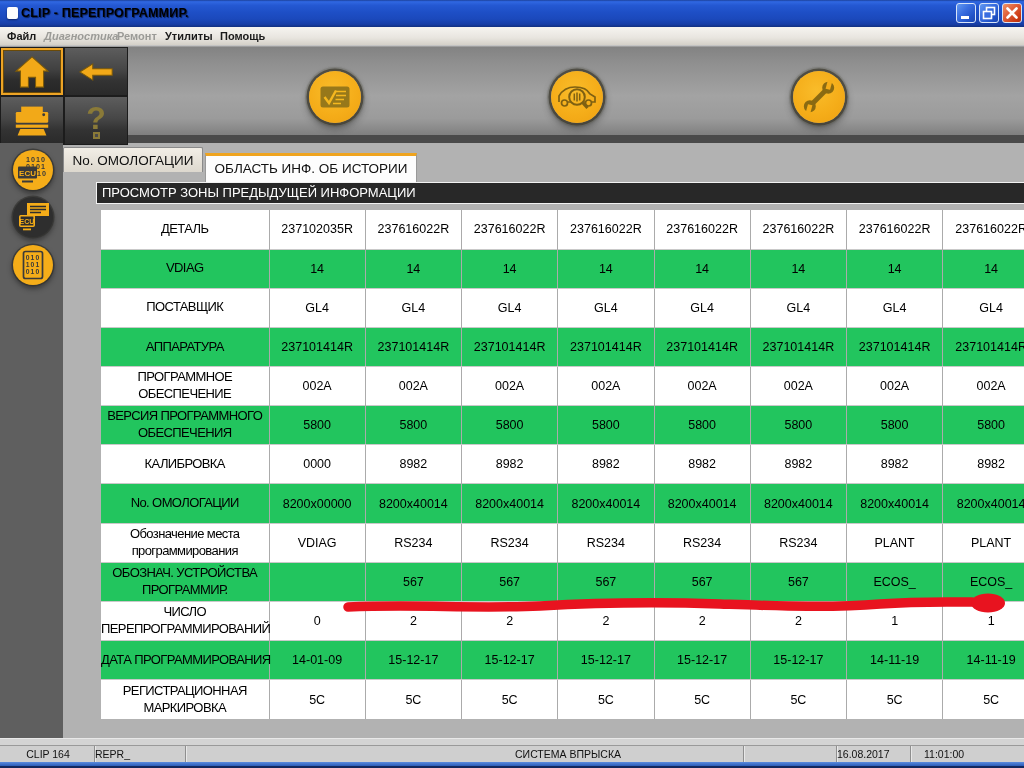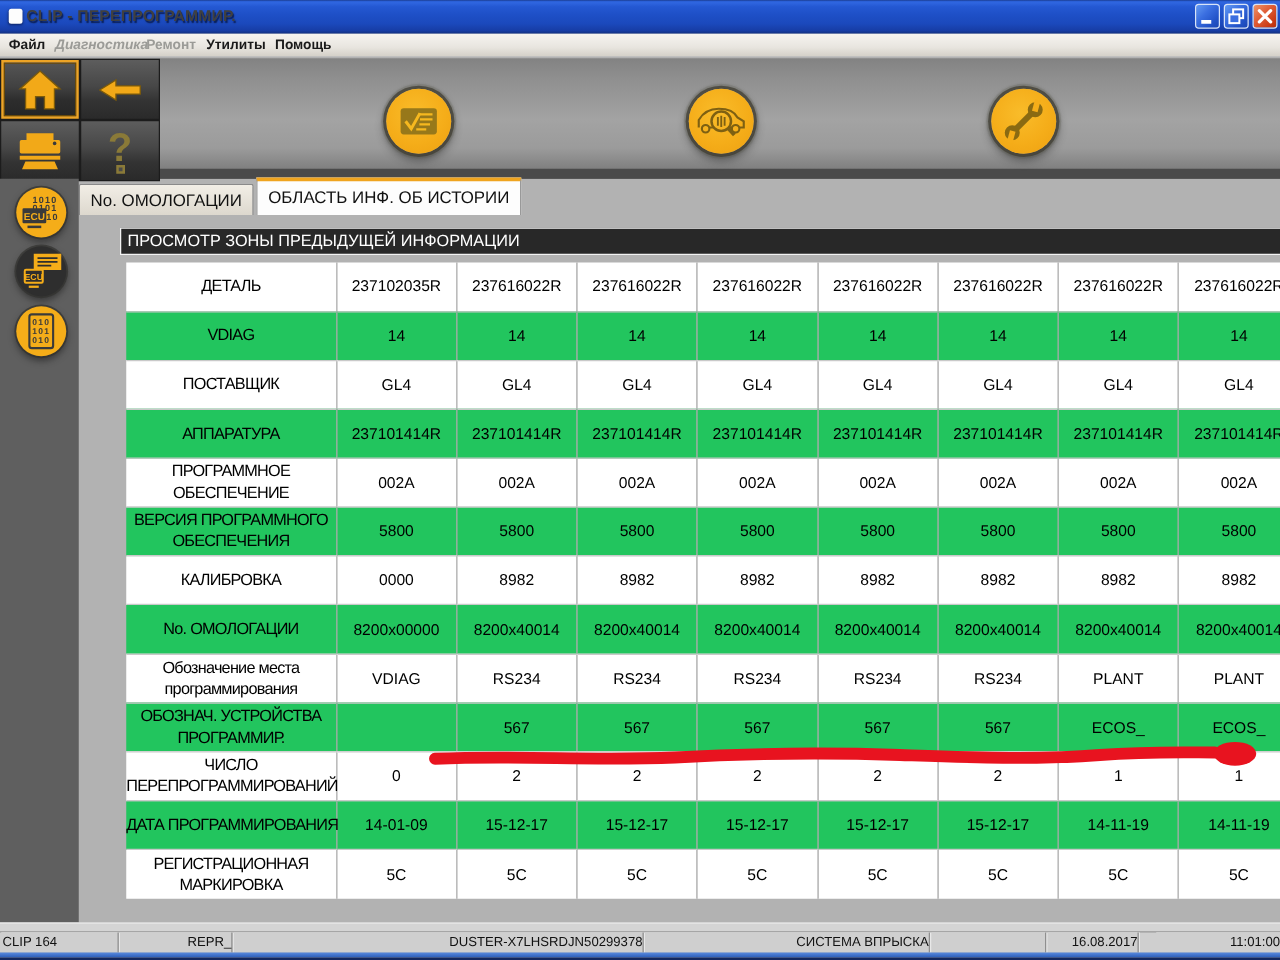--- a/index.html
+++ b/index.html
@@ -4,21 +4,21 @@
 <style>
 * { margin:0; padding:0; box-sizing:border-box; }
 html,body { width:1024px; height:768px; overflow:hidden; }
 body { font-family:"Liberation Sans", sans-serif; position:relative; background:#b2b2b2; }
 .abs { position:absolute; }
 
 
 #titlebar { left:0; top:0; width:1024px; height:27px;
   background:linear-gradient(to bottom,#1b3c8e 0%,#2a5fd6 4%,#2f66e0 8%,#2458d2 20%,#1e4fc6 45%,#1b49bc 70%,#173da6 90%,#12307f 100%); }
 #titleicon { left:7px; top:7px; width:11px; height:12px; background:#fdfdfd; border-radius:2px; box-shadow:0 1px 2px rgba(0,0,20,.5); }
-#titletext { left:21px; top:6px; font-size:12.5px; font-weight:bold; color:#404040; text-shadow:1px 1px 1px #0a1e55; letter-spacing:.2px; }
+#titletext { left:21px; top:6px; font-size:12.5px; font-weight:bold; color:#000000; text-shadow:1px 1px 1px #0a1e55; letter-spacing:.2px; }
 .winbtn { top:3px; width:20px; height:20px; border-radius:3px; border:1px solid #d8e4f8;
   background:linear-gradient(135deg,#639af2 0%,#3a6ee0 40%,#2253c8 75%,#1a46b2 100%); }
 #btnmin { left:956px; } #btnmax { left:979px; }
 #btnclose { left:1002px; background:linear-gradient(135deg,#ee9468 0%,#e0603a 40%,#ca3a14 80%,#b03010 100%); }
 
 
 #menubar { left:0; top:27px; width:1024px; height:18px;
   background:linear-gradient(to bottom,#f6f4f0 0%,#e8e5df 60%,#d4d0c8 100%); }
 .mi { top:30px; font-size:11px; font-weight:bold; color:#1a1a1a; }
 .mi.dis { color:#9b9b97; }
@@ -50,21 +50,21 @@
 #sidebar { left:0; top:143px; width:63px; height:595px; background:#5f5f5f; }
 .scirc { position:absolute; left:13px; width:40px; height:40px; border-radius:50%;
   background:#f5ad19; box-shadow:0 0 0 1.5px rgba(48,48,44,.65), 0 3px 5px 1px rgba(30,30,30,.55); }
 #s1 { top:150px; } #s2 { top:197px; background:#2e2e2e; } #s3 { top:245px; }
 .scirc svg { position:absolute; left:0; top:0; }
 
 
 #tab1 { left:63px; top:147px; width:140px; height:25px; background:linear-gradient(to bottom,#f2eee6,#ddd8ce);
   border:1px solid #8a8a8a; border-bottom:none; border-radius:2px 2px 0 0;
   font-size:13.5px; color:#111; text-align:center; line-height:25px; }
-#tab2 { left:205px; top:142px; width:212px; height:30px; background:#fdfdfd;
+#tab2 { left:205px; top:153px; width:212px; height:30px; background:#fdfdfd;
   border-top:3px solid #efa41f; border-left:1px solid #999; border-right:1px solid #999;
   font-size:13.5px; color:#111; text-align:center; line-height:26px; }
 
 
 #blackbar { left:76px; top:182px; width:936px; height:22px; background:#282828;
   border:1px solid #f2f2f2; color:#fff; font-size:13px; line-height:20px; padding-left:5px;margin-left:20px; }
 
 
 #tbl { left:85px; top:210px; width:938px; border-collapse:collapse; table-layout:fixed;margin-left:16px; }
 #tbl td { height:39.15px; text-align:center; vertical-align:middle; padding:0; }
@@ -72,21 +72,21 @@
 #tbl td.val { font-size:12.5px; border-left:1px solid #ababab; }
 #tbl tr.w { background:#fff; } #tbl tr.g { background:#22c55e; }
 #tbl tr.g td { border-top:1px solid #c9c9c9; border-bottom:1px solid #c9c9c9; }
 
 
 #redline { left:0; top:0; pointer-events:none; }
 
 
 #statustop { left:0; top:738px; width:1024px; height:7px; background:#d4d4d4; border-top:1px solid #e8e8e8; }
 #statusbar { left:0; top:745px; width:1024px; height:17px; background:#cfcfcf; border-top:1px solid #9a9a9a; }
-.seg { position:absolute; top:0; height:16px; font-size:10.5px; color:#111; line-height:16px; text-align:right; border-right:1px solid #8f8f8f; box-shadow:1px 0 0 #e8e8e8; }
+.seg { position:absolute; top:0; height:16px; font-size:10.5px; color:#111; line-height:16px; text-align:left; border-right:1px solid #8f8f8f; box-shadow:1px 0 0 #e8e8e8; }
 #bluebar { left:0; top:762px; width:1024px; height:4px; background:linear-gradient(to bottom,#5a8ade,#2a5cb8); }
 #btmedge { left:0; top:766px; width:1024px; height:2px; background:#12275e; }
 </style>
 </head>
 <body>
 <div class="abs" id="titlebar"></div>
 <div class="abs" id="titleicon"></div>
 <div class="abs" id="titletext">CLIP - ПЕРЕПРОГРАММИР.</div>
 <div class="abs winbtn" id="btnmin"><svg width="18" height="18">
       <rect x="4" y="12" width="8" height="3" fill="#fff"></rect>
@@ -360,22 +360,21 @@
 </tbody>
   </table>
 
 <svg class="abs" id="redline" width="1024" height="768">
   <path d="M348 607 C420 604 470 609 540 606 C610 602 660 602 720 604 C780 606 830 608 880 604 C920 601 950 602 972 602" fill="none" stroke="#e8131f" stroke-width="9.5" stroke-linecap="round"></path>
   <ellipse cx="988" cy="603" rx="17" ry="9.5" fill="#e8131f"></ellipse>
 </svg>
 
 <div class="abs" id="statustop"></div>
 <div class="abs" id="statusbar">
-  <div class="seg" style="left:0; width:95px; text-align:left; padding-left:2px;">CLIP 164</div>
+  <div class="seg" style="left:0; width:95px; text-align:center; padding-left:2px;">CLIP 164</div>
   <div class="seg" style="left:95px; width:91px;">REPR_</div>
-  <div class="seg" style="left:186px; width:329px;">DUSTER-X7LHSRDJN50299378</div>
   <div class="seg" style="left:515px; width:229px;">СИСТЕМА ВПРЫСКА</div>
   <div class="seg" style="left:744px; width:93px;"></div>
   <div class="seg" style="left:837px; width:74px;">16.08.2017</div>
   <div class="seg" style="left:924px; width:100px; border-right:none;">11:01:00</div>
 </div>
 <div class="abs" id="bluebar"></div>
 <div class="abs" id="btmedge"></div>
 
 </body></html>

